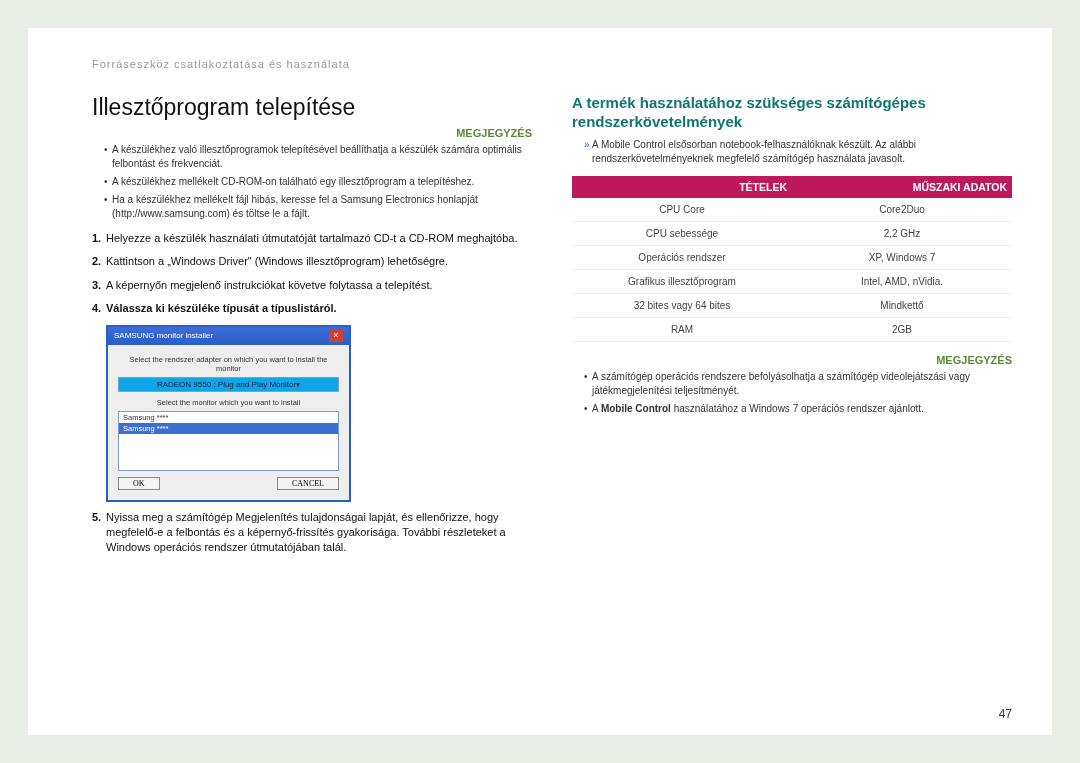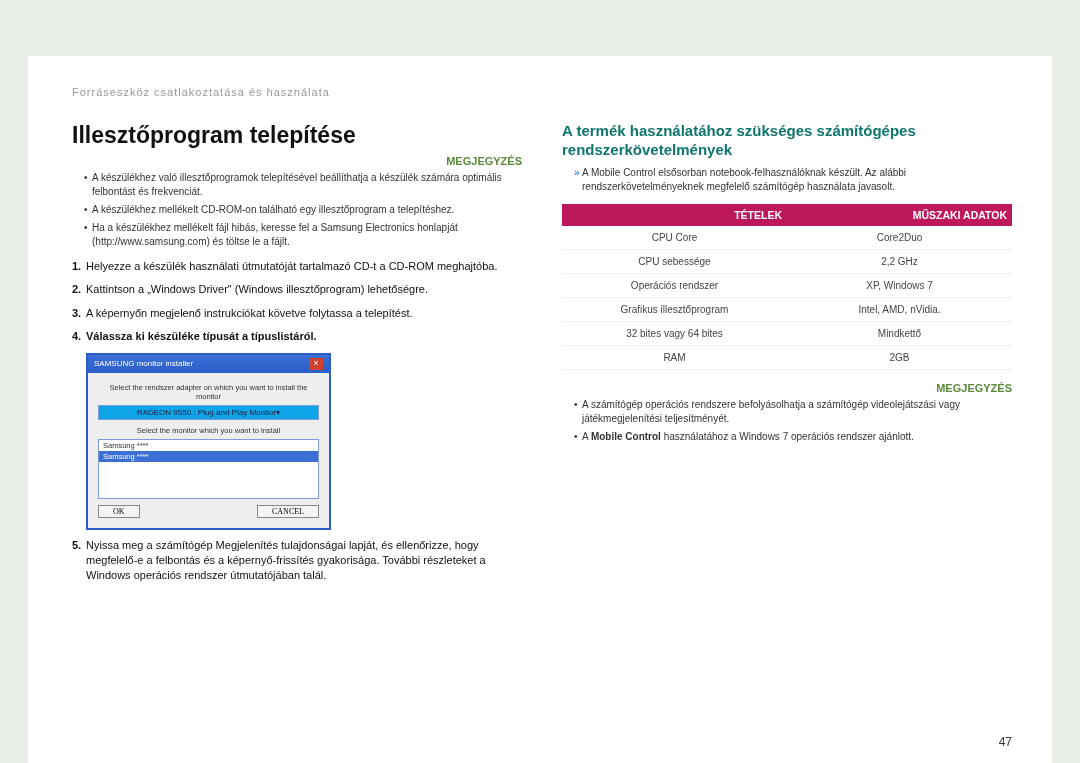--- a/index.html
+++ b/index.html
@@ -7,38 +7,37 @@
     background: #e8ede5;
     font-family: Arial, sans-serif;
     width: 1080px;
     height: 763px;
     padding: 28px;
   }
   .page {
     background: #fff;
     width: 100%;
     height: 100%;
-    padding: 30px 40px 20px 44px;
+    padding: 30px 40px 20px 64px;
     position: relative;
-    margin-top: 28px;
   }
   .breadcrumb {
     color: #999;
     font-size: 11px;
     letter-spacing: 1px;
     margin-bottom: 24px;
   }
   .cols {
     display: flex;
     gap: 40px;
   }
   .col { flex: 1; }
   h1 {
     font-size: 23px;
-    font-weight: bold;
+    font-weight: normal;
     color: #111;
     margin-bottom: 6px;
   }
   h2 {
     font-size: 15px;
     font-weight: bold;
     color: #0f766e;
     line-height: 1.25;
     margin-bottom: 6px;
   }

